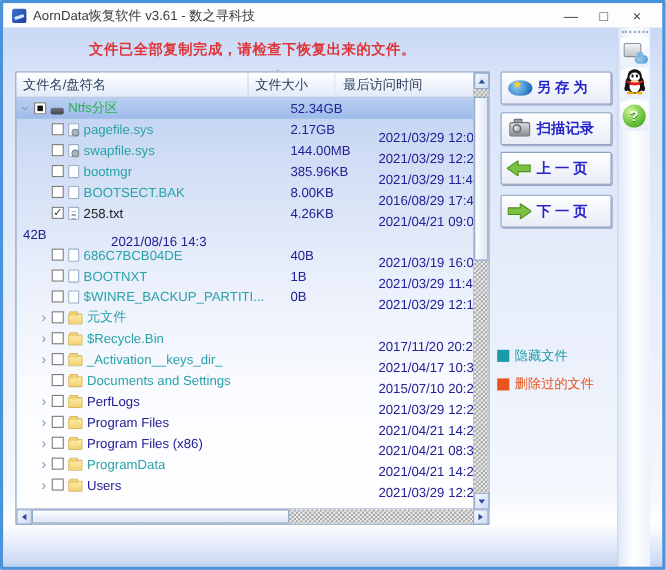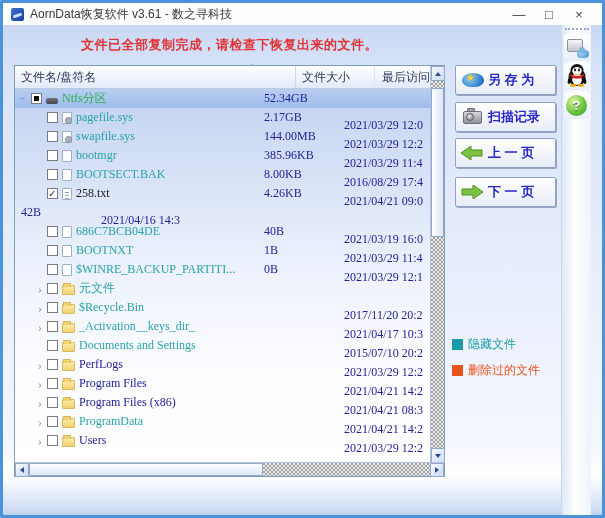--- a/index.html
+++ b/index.html
@@ -12,25 +12,25 @@
   .title-text{margin-left:6px;font-size:12px;color:#3a3a3a;}
   .win-controls{margin-left:auto;display:flex;align-items:center;}
   .win-btn{width:30px;height:20px;display:flex;align-items:center;justify-content:center;font-size:13px;color:#444;cursor:default;}
   
   .content{position:absolute;top:22px;left:0;right:0;bottom:0;background:linear-gradient(180deg,#c9d8f4 0%,#d9e4f8 10%,#e9effb 55%,#f4f7fd 86%,#ffffff 92%,#cfdcf4 99%,#bcd0ee 100%);}
   .message{position:absolute;top:11px;left:11px;width:431px;text-align:center;color:#e03538;font-size:13px;font-weight:bold;letter-spacing:.5px;white-space:nowrap;}
   
   .panel{position:absolute;left:11px;top:40px;width:431px;height:412px;border:1px solid #7f9db9;background:linear-gradient(180deg,#b9cdee 0%,#cfdcf4 18%,#e9effb 45%,#fbfcff 72%,#ffffff 100%);}
   .thead{position:absolute;top:0;left:0;right:14px;height:23px;display:flex;background:linear-gradient(180deg,#ffffff,#e2eaf8);border-bottom:1px solid #bccadf;color:#2b3b5c;font-size:12px;align-items:center;}
   .th{height:100%;display:flex;align-items:center;white-space:nowrap;overflow:hidden;}
-  .th1{width:281px;padding-left:6px;border-right:1px solid #cdd8ea;}
+  .th1{width:211px;padding-left:6px;border-right:1px solid #cdd8ea;}
   .th2{width:79px;padding-left:6px;border-right:1px solid #dde5f2;}
   .th3{flex:1;padding-left:7px;}
   .sort-indicator{position:absolute;left:236px;top:-4px;color:#9aa8bd;font-size:9px;}
-  .rows{position:absolute;top:23px;left:0;right:14px;bottom:14px;overflow:hidden;font-family:Liberation Serif, serif;}
+  .rows{position:absolute;top:23px;left:0;right:14px;bottom:14px;overflow:hidden;}
   .frow{height:19px;display:flex;align-items:center;font-size:12px;white-space:nowrap;}
   .frow.selected{background:linear-gradient(180deg,#bacff2,#9dbbea);}
   .cell-name{width:243px;display:flex;align-items:center;overflow:hidden;height:100%;}
   .cell-size{width:79px;padding-left:6px;overflow:hidden;}
   .cell-date{flex:1;padding-left:7px;overflow:hidden;margin-top:15px;}
   .c-green{color:#2db14e;}.c-teal{color:#2aa2a8;}.c-navy{color:#232196;}.c-black{color:#222;}
   .indent{flex:none;display:inline-block;height:1px;}
   .chev{flex:none;width:14px;text-align:center;color:#8a97ab;font-size:13px;line-height:11px;}
   .chev.expanded{transform:rotate(90deg);}
   .cbx{flex:none;width:11px;height:11px;border:1px solid #7b7b7b;background:#fff;margin-right:4px;display:inline-flex;align-items:center;justify-content:center;font-size:10px;color:#333;}
@@ -66,21 +66,21 @@
   .saveas-blob{position:absolute;left:1px;top:4px;width:22px;height:14px;border-radius:50% 50% 45% 45%;background:radial-gradient(circle at 35% 35%,#8fd4f2,#2e78c8 70%,#1b4f9a);}
   .saveas-star{position:absolute;left:5px;top:3px;color:#ffd43a;font-size:10px;text-shadow:0 0 1px #b98d00;}
   
   .cam-body{position:absolute;left:2px;top:5px;width:19px;height:13px;background:linear-gradient(#d8dade,#8d9097);border:1px solid #6c6f76;border-radius:2px;}
   .cam-lens{position:absolute;left:5px;top:7px;width:8px;height:8px;border-radius:50%;background:radial-gradient(circle at 35% 35%,#f2f4f6,#70747c);border:1px solid #5c5f66;}
   .cam-top{position:absolute;left:6px;top:2px;width:8px;height:4px;background:#9b9ea5;border:1px solid #6c6f76;border-radius:1px;}
   
   .garrow{position:absolute;top:4px;width:22px;height:14px;}
   .garrow svg{display:block;}
   
-  .legend{position:absolute;left:449px;top:311px;font-size:12px;text-align:center;}
+  .legend{position:absolute;left:449px;top:290px;font-size:12px;text-align:center;}
   .legend-item{display:flex;align-items:center;margin-bottom:9px;white-space:nowrap;}
   .legend-swatch{width:11px;height:11px;margin-right:5px;flex:none;}
   
   .sidestrip{position:absolute;top:0;bottom:0;left:558px;width:30px;background:linear-gradient(90deg,#dfe8f7,#ffffff 45%,#eef3fb);border-left:1px solid #c9d6ec;}
   .grip{width:24px;margin:3px auto 4px;border-top:2px dotted #9aa8c4;}
   .side-tile{width:26px;height:27px;margin:1px auto 2px;display:flex;align-items:center;justify-content:center;background:linear-gradient(180deg,#ffffff,#e9effa);border-radius:3px;}
   .help-ball{width:21px;height:21px;border-radius:50%;background:radial-gradient(circle at 35% 30%,#d8f6a0,#6cc43e 55%,#2e9a22);display:flex;align-items:center;justify-content:center;color:#fff;font-weight:bold;font-size:13px;text-shadow:0 1px 1px #1d6e14;}
   .recov{position:relative;width:22px;height:20px;}
   .recov-mon{position:absolute;left:1px;top:1px;width:16px;height:13px;background:linear-gradient(#f4f5f7,#c2c6cc);border:1px solid #8d929a;border-radius:2px;}
   .recov-cloud{position:absolute;right:-1px;bottom:0;width:12px;height:8px;border-radius:6px;background:radial-gradient(circle at 35% 35%,#9fd2f0,#4a8ecc);}
@@ -175,21 +175,21 @@
               <span class="chev none"></span>
               <span class="cbx checked">✓</span>
               <span class="ficon text-file-icon"></span>
               <span class="fname c-black">258.txt</span>
             </div>
             <div class="cell-size c-navy">4.26KB</div>
             <div class="cell-date c-navy">2021/04/21 09:0</div>
           </div>
           <div class="frow">
             <div class="cell-size c-navy">42B</div>
-            <div class="cell-date c-navy">2021/04/16 14:3</div>
+            <div class="cell-date c-navy">2021/08/16 14:3</div>
           </div>
           <div class="frow">
             <div class="cell-name">
               <span class="indent" style="width: 18px;"></span>
               <span class="chev none"></span>
               <span class="cbx unchecked"></span>
               <span class="ficon file-icon"></span>
               <span class="fname c-teal">686C7BCB04DE</span>
             </div>
             <div class="cell-size c-navy">40B</div>

